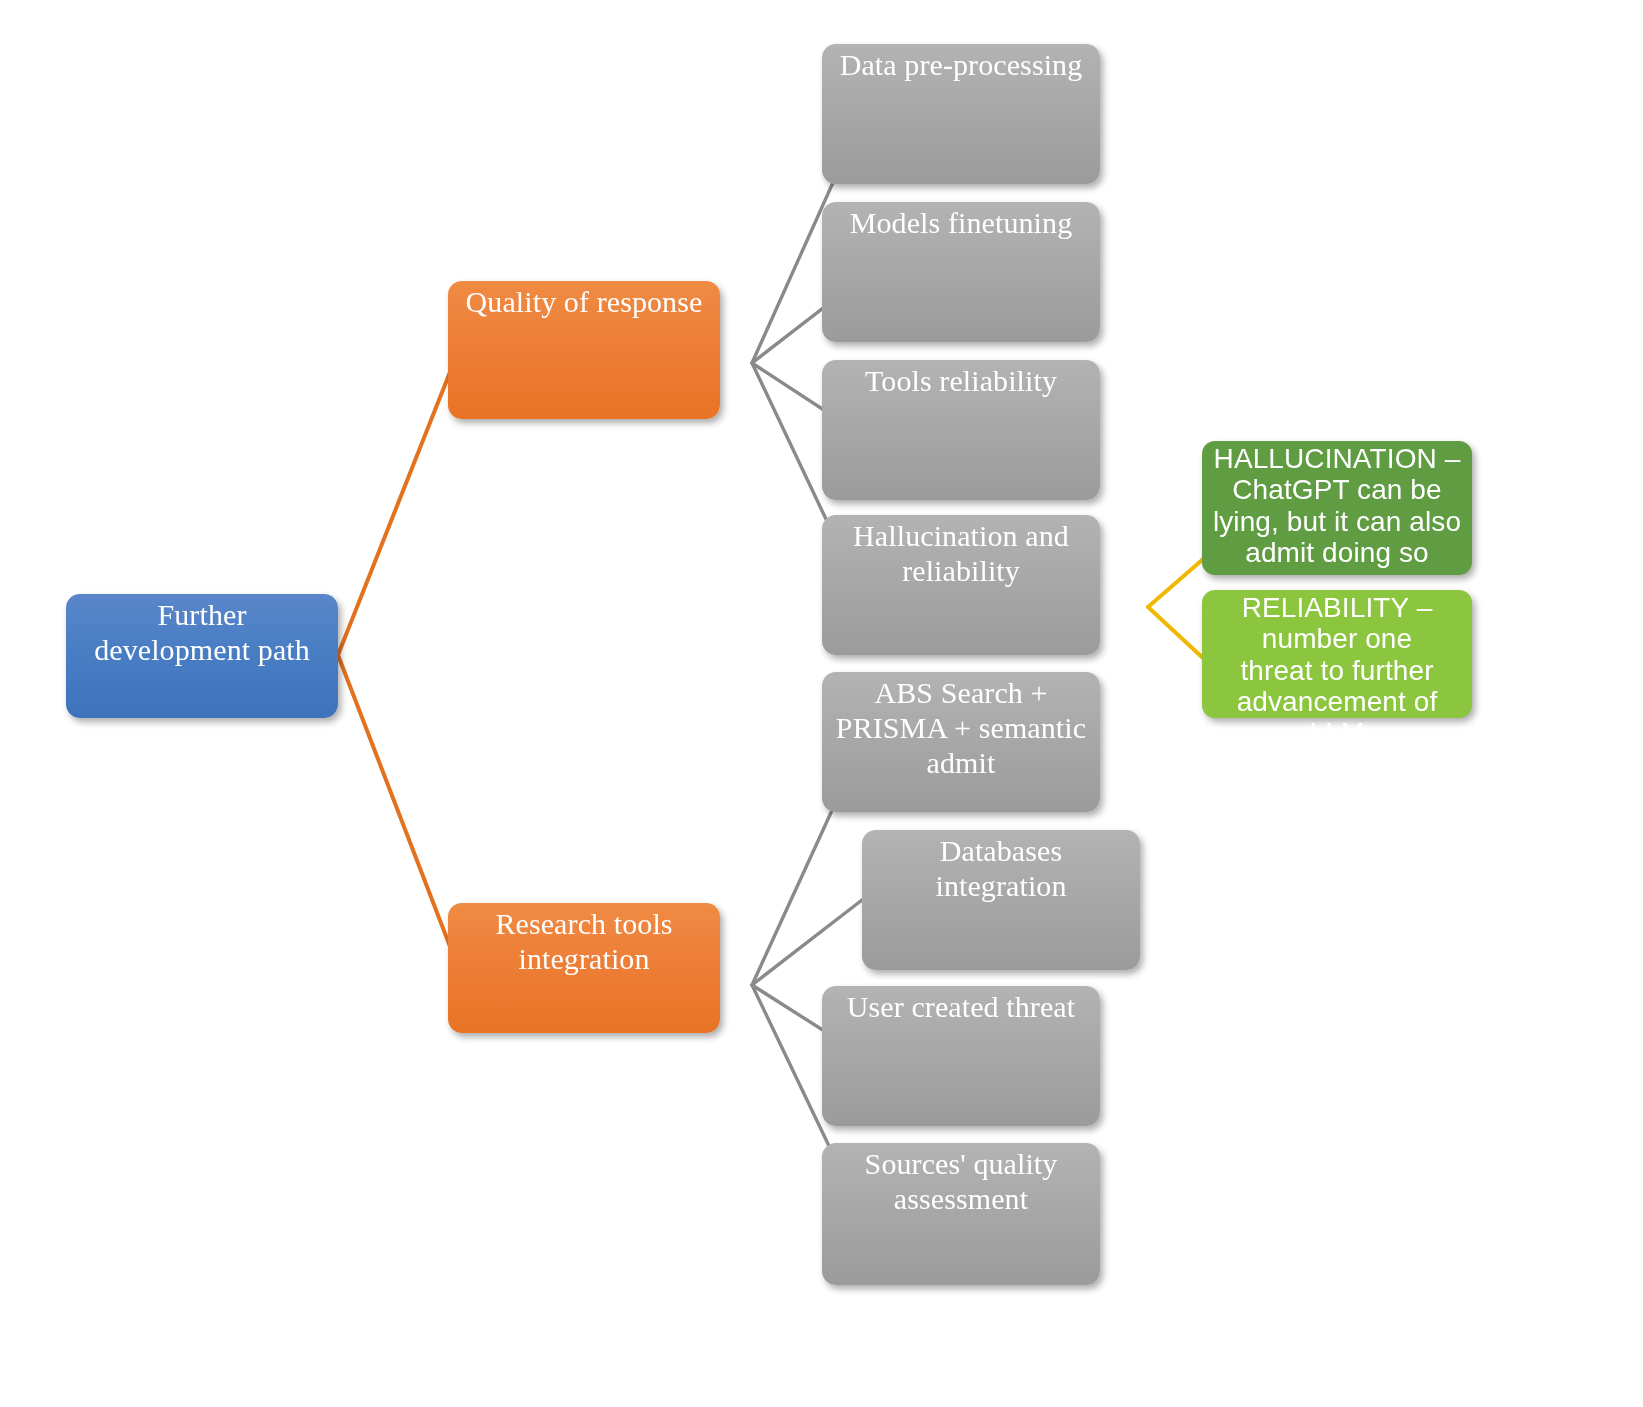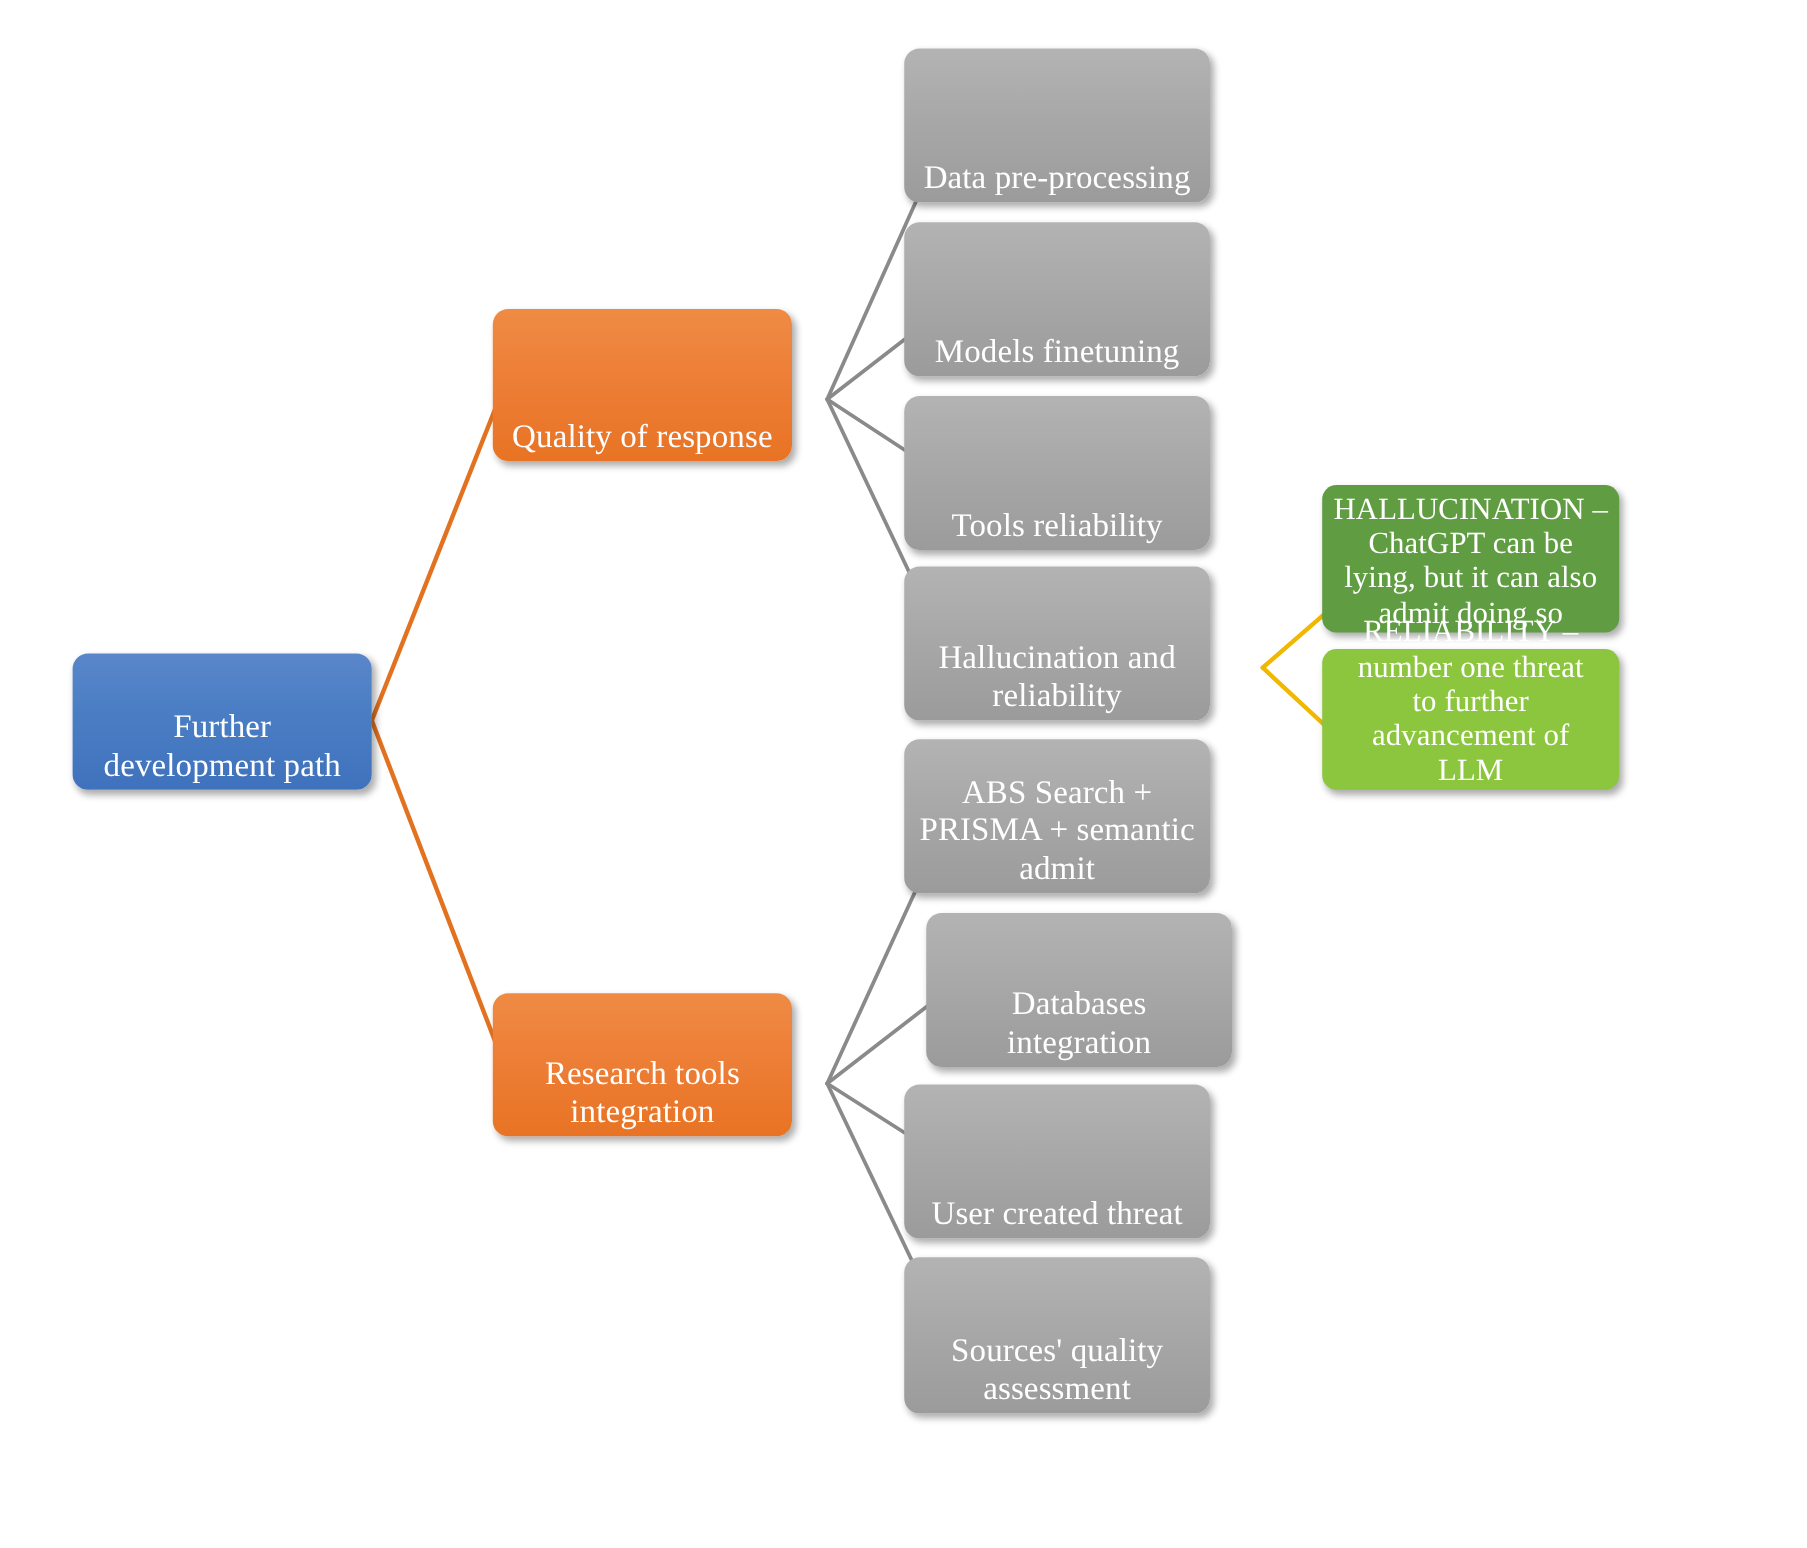--- a/index.html
+++ b/index.html
@@ -20,21 +20,21 @@
     left: 0;
     top: 0;
     width: 1643px;
     height: 1407px;
     pointer-events: none;
   }
   .node {
     position: absolute;
     box-sizing: border-box;
     display: flex;
-    align-items: flex-end;
+    align-items: flex-start;
     justify-content: center;
     text-align: center;
     color: #ffffff;
     border-radius: 14px;
     padding: 4px 12px;
     line-height: 1.16;
     letter-spacing: .1px;
     box-shadow: 3px 4px 7px rgba(0,0,0,.33);
     z-index: 3;
   }
@@ -44,21 +44,21 @@
   }
   .node-branch {
     background: linear-gradient(180deg, #ef8b44 0%, #ee8039 38%, #e87324 100%);
     font-size: 30px;
   }
   .node-leaf {
     background: linear-gradient(180deg, #b3b3b3 0%, #a8a8a8 45%, #9b9b9b 100%);
     font-size: 30px;
   }
   .node-note {
-    font-family: Liberation Serif, serif;
+    font-family: Liberation Sans, sans-serif;
     font-size: 28px;
     line-height: 1.12;
     border-radius: 13px;
   }
   .note-dark {
     background: #5f9c42;
   }
   .note-light {
     background: #8bc council;
   }
@@ -120,21 +120,21 @@
   </div>
 
   <div class="node node-leaf" style="left:822px; top:515px; width:278px; height:140px;">
     <span>Hallucination and reliability</span>
   </div>
 
   <div class="node node-leaf" style="left:822px; top:672px; width:278px; height:140px;">
     <span>ABS Search + PRISMA + semantic admit</span>
   </div>
 
-  <div class="node node-leaf" style="left:842px; top:830px; width:278px; height:140px;">
+  <div class="node node-leaf" style="left:862px; top:830px; width:278px; height:140px;">
     <span>Databases integration</span>
   </div>
 
   <div class="node node-leaf" style="left:822px; top:986px; width:278px; height:140px;">
     <span>User created threat</span>
   </div>
 
   <div class="node node-leaf" style="left:822px; top:1143px; width:278px; height:142px;">
     <span>Sources' quality assessment</span>
   </div>

